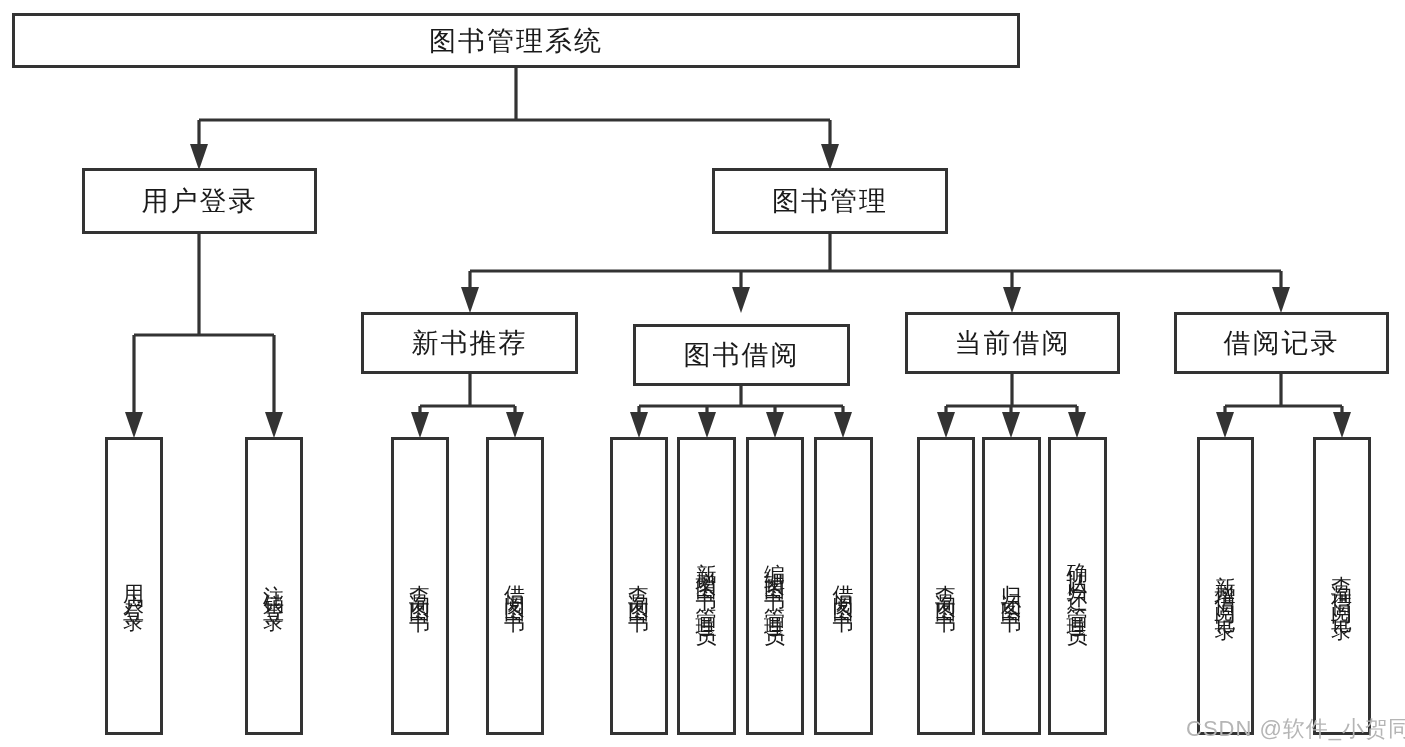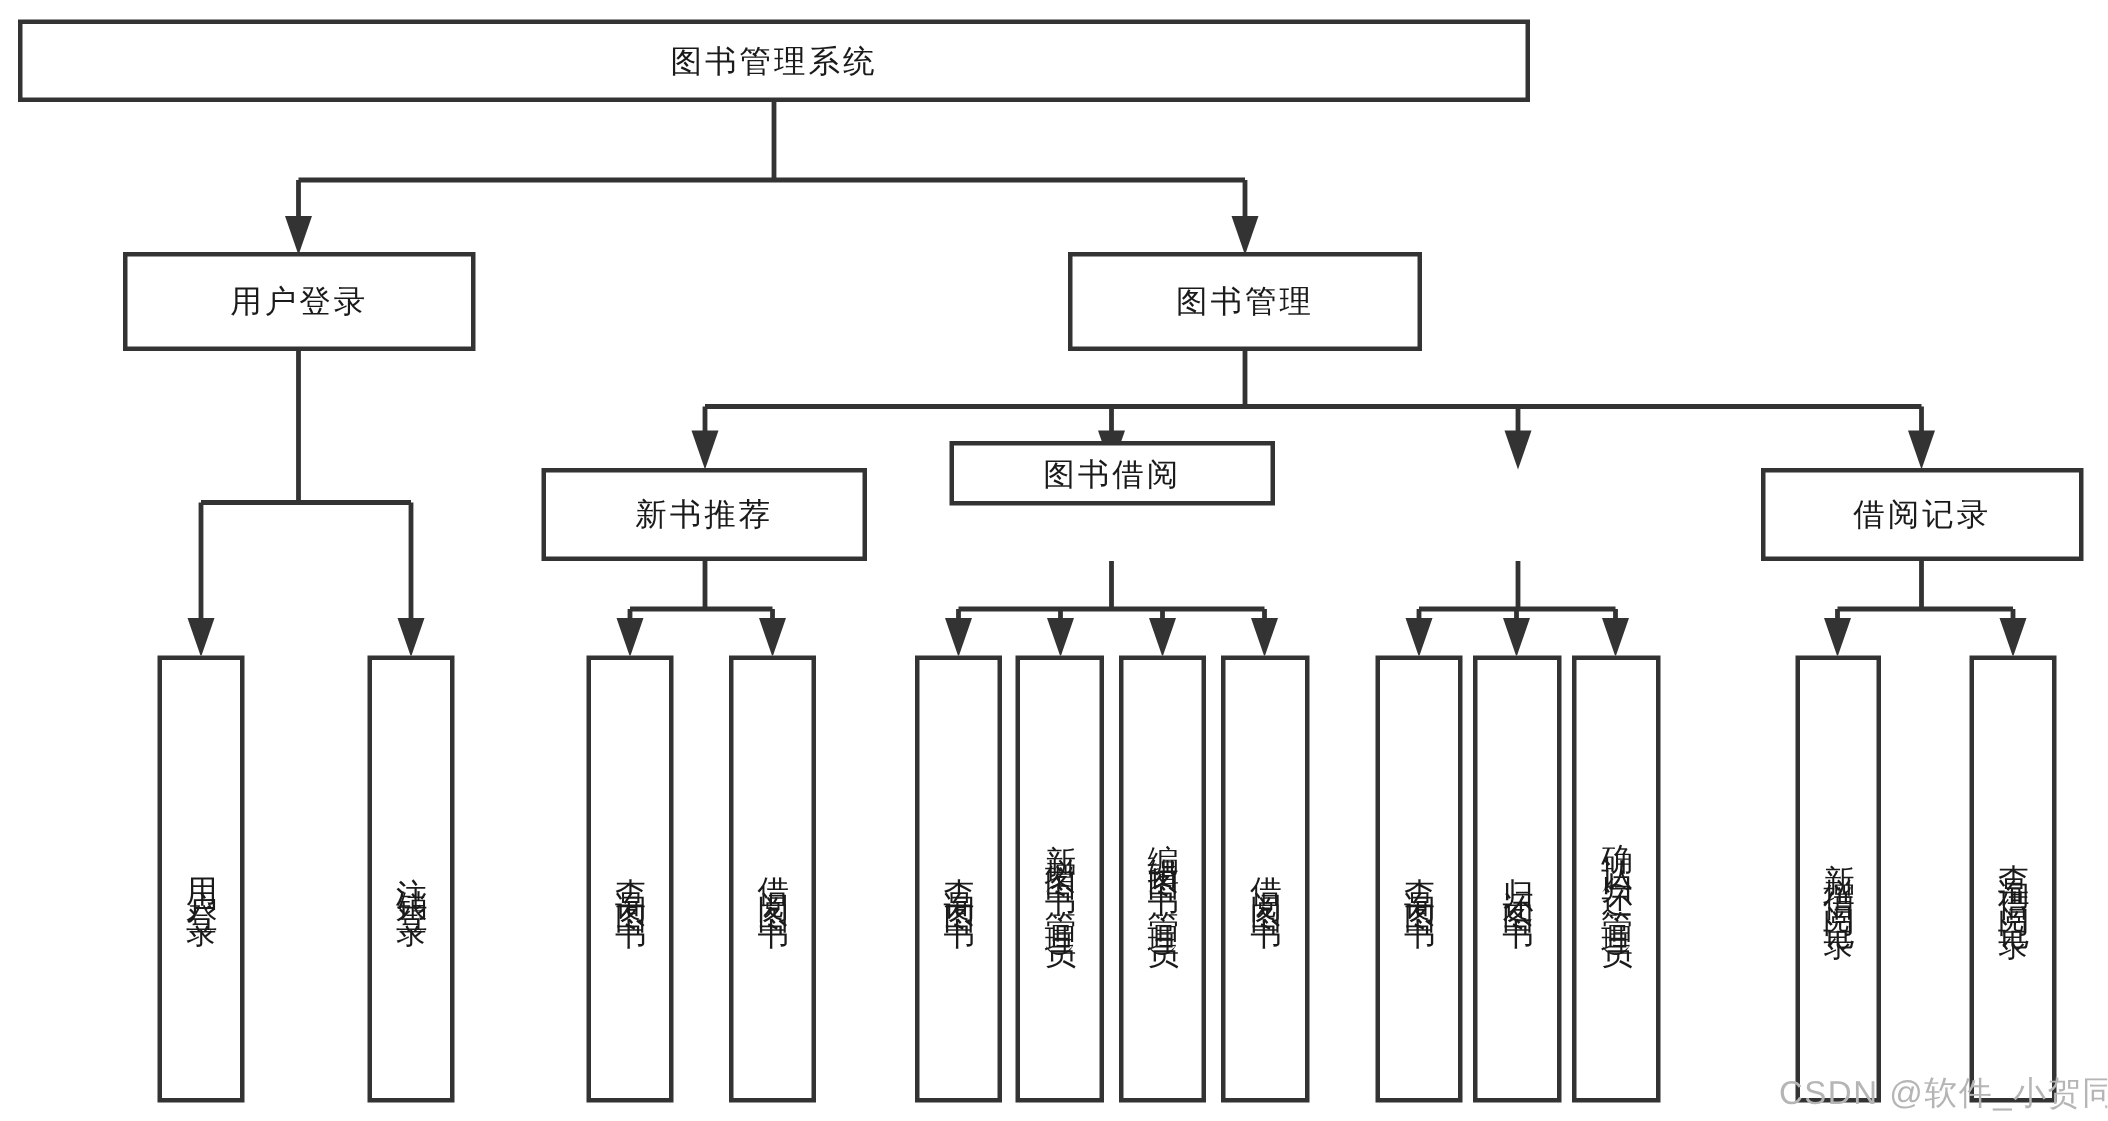--- a/index.html
+++ b/index.html
@@ -14,21 +14,21 @@
   .wires { position:absolute; left:0; top:0; width:1405px; height:747px; }
   .node {
     position:absolute;
     box-sizing:border-box;
     border:3px solid #333333;
     background:#ffffff;
     display:flex;
     align-items:center;
     justify-content:center;
   }
-  .hbox { font-size:21px; letter-spacing:2px; }
+  .hbox { font-size:27px; letter-spacing:2px; }
   .vbox span {
     writing-mode:vertical-rl;
     font-size:21px;
     letter-spacing:9px;
     line-height:1;
     white-space:nowrap;
   }
   .watermark {
     position:absolute;
     left:1186px; top:714px;
@@ -91,22 +91,25 @@
   <div class="node hbox" style="left:82px;top:168px;width:235px;height:66px">
     <span>用户登录</span>
   </div>
   <div class="node hbox" style="left:361px;top:312px;width:217px;height:62px">
     <span>新书推荐</span>
   </div>
 
   <div class="node hbox" style="left:712px;top:168px;width:236px;height:66px">
     <span>图书管理</span>
   </div>
-  <div class="node hbox" style="left:633px;top:294px;width:217px;height:43px">
+  <div class="node hbox" style="left:633px;top:324px;width:217px;height:62px">
     <span>图书借阅</span>
+  </div>
+  <div class="node hbox" style="left:905px;top:312px;width:215px;height:62px">
+    <span>当前借阅</span>
   </div>
   <div class="node hbox" style="left:1174px;top:312px;width:215px;height:62px">
     <span>借阅记录</span>
   </div>
 
   <div class="node vbox" style="left:105px;top:437px;width:58px;height:298px">
     <span>用户登录</span>
   </div>
   <div class="node vbox" style="left:245px;top:437px;width:58px;height:298px">
     <span>注销登录</span>

